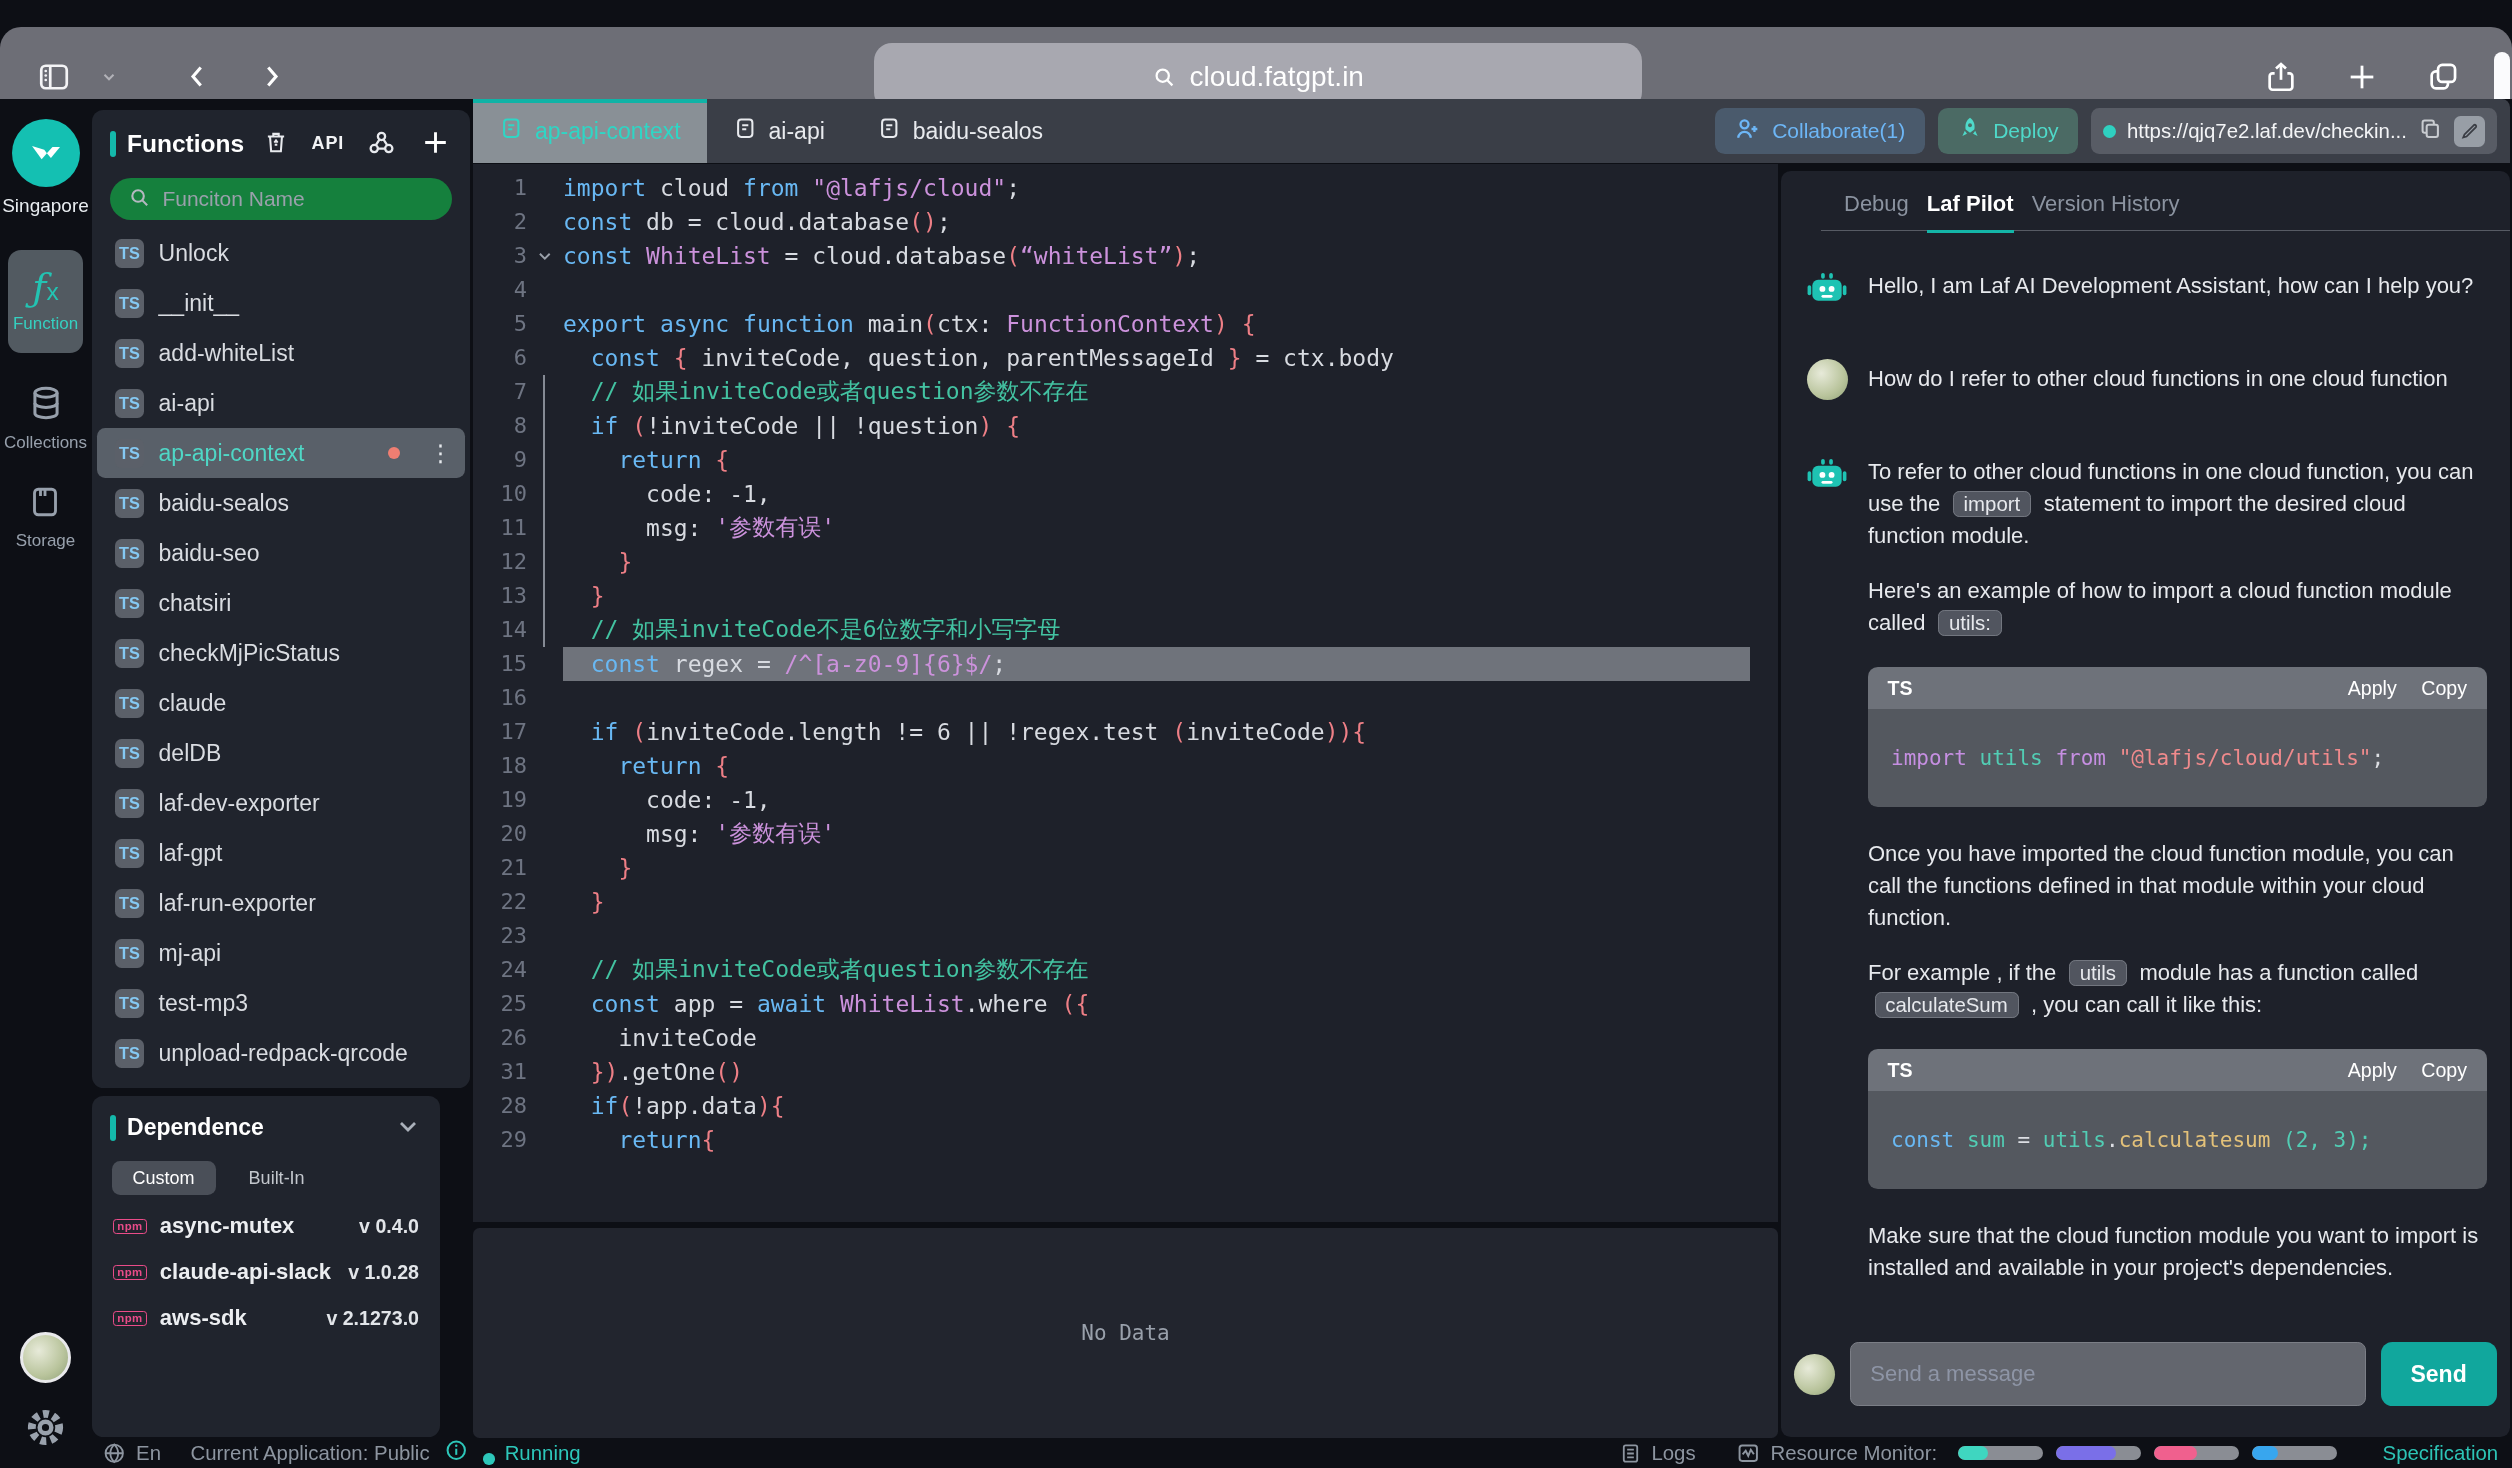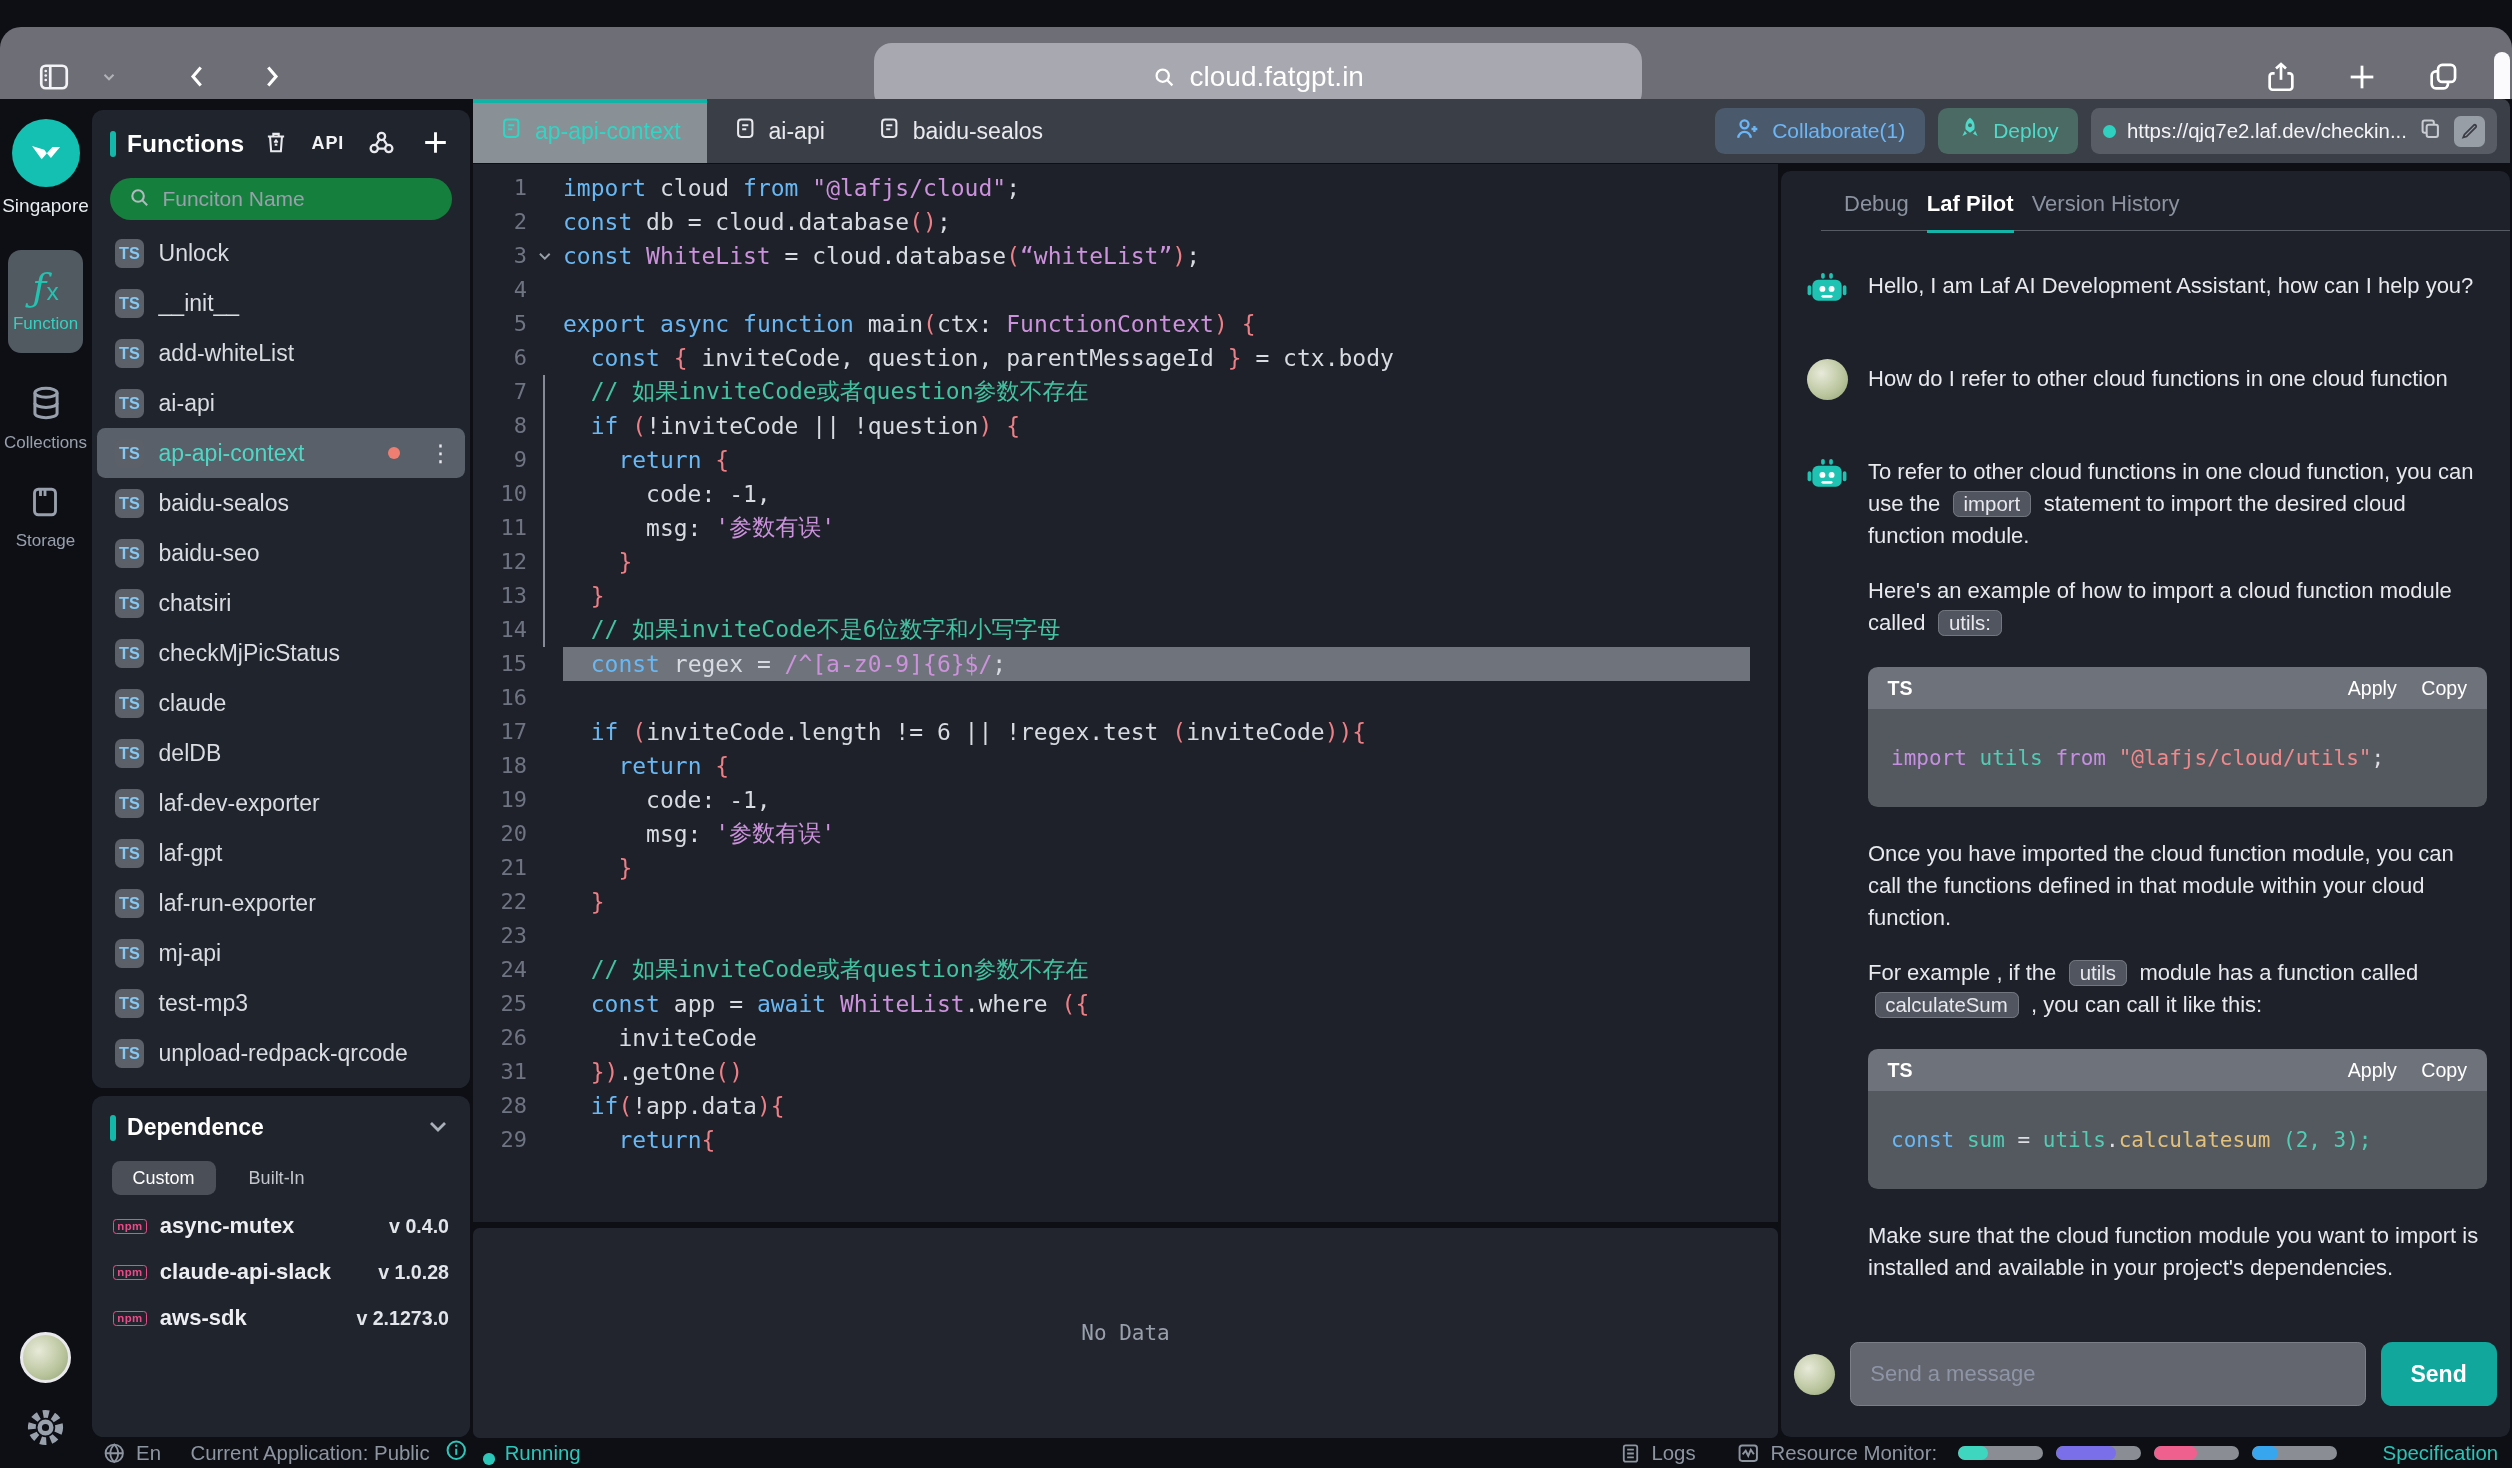--- a/index.html
+++ b/index.html
@@ -53,21 +53,21 @@
   .fn-item { display:flex; align-items:center; gap:14.7px; height:50px; padding:0 13px 0 18px; margin:0 4.9px; border-radius:8.2px; }
   .fn-item.selected { background:#596069; }
   .ts-badge { width:29px; height:29px; border-radius:6.5px; background:#5b6069; color:#85c8f2;
     font-size:16.3px; font-weight:700; display:flex; align-items:center; justify-content:center; flex:0 0 29px; }
   .fn-name { color:#d9dce1; font-size:23px; white-space:nowrap; }
   .fn-item.selected .fn-name { color:#4fd7c6; }
   .mod-dot { margin-left:auto; width:12.2px; height:12.2px; border-radius:50%; background:#ef7e72; }
   .more-dots { color:#e5e8ec; font-size:23px; margin-left:14.7px; line-height:1; }
 
   
-  .dep-panel { position:absolute; left:92px; top:997px; width:378px; height:341px; background:#20242d; border-radius:11.4px; overflow:hidden; }
+  .dep-panel { position:absolute; left:92px; top:997px; width:348px; height:341px; background:#20242d; border-radius:11.4px; overflow:hidden; }
   .dep-tabs { display:flex; align-items:center; margin:11.4px 19.6px 8.2px; gap:33px; }
   .dep-tab { font-size:18px; color:#c3c7cd; }
   .dep-tab.active { background:#4a4f58; color:#ffffff; padding:6.5px 21px; border-radius:8.2px; }
   .dep-row { display:flex; align-items:center; gap:13px; height:46px; padding:0 21px; }
   .npm-badge { border:1.6px solid #ea4c89; color:#ea4c89; font-size:11.4px; font-weight:700;
     border-radius:3.3px; padding:0.8px 3.3px; letter-spacing:0.4px; }
   .dep-name { color:#eceef1; font-size:22px; font-weight:600; }
   .dep-ver { margin-left:auto; color:#e2e5e9; font-size:19.6px; font-weight:700; }
 
   

